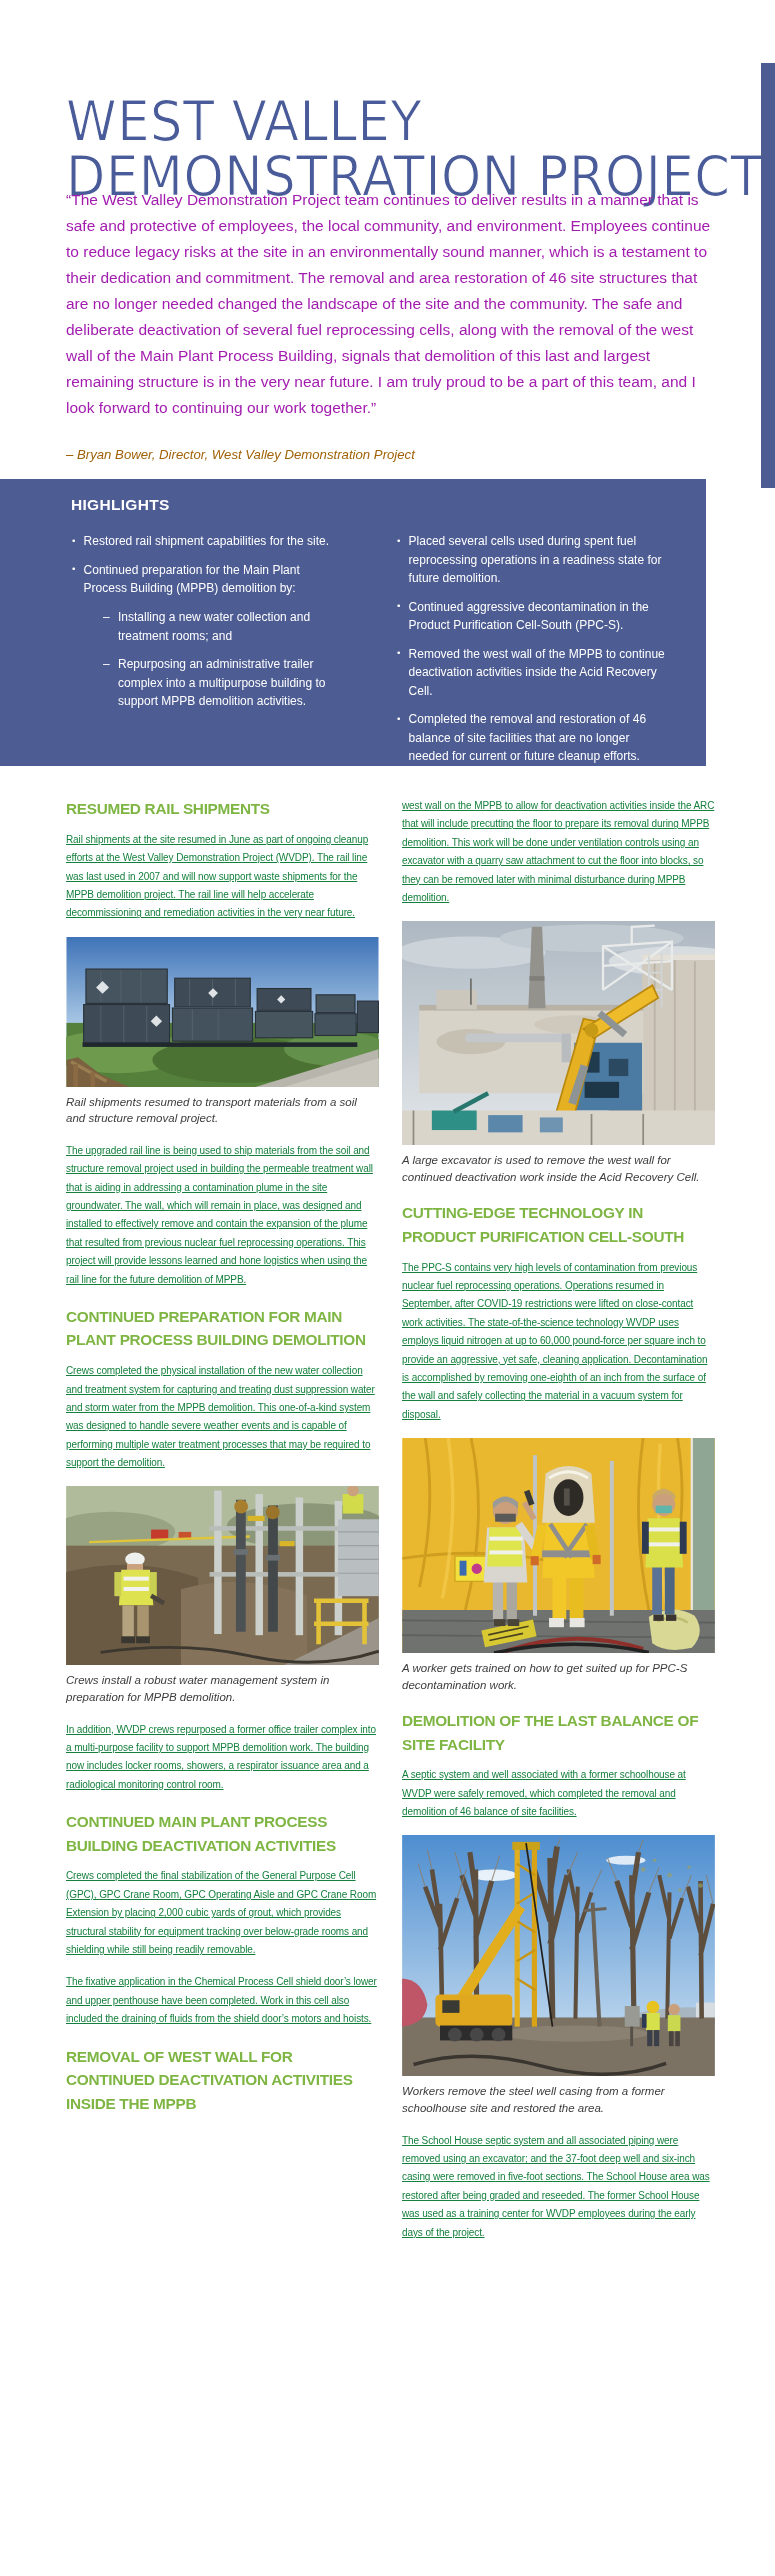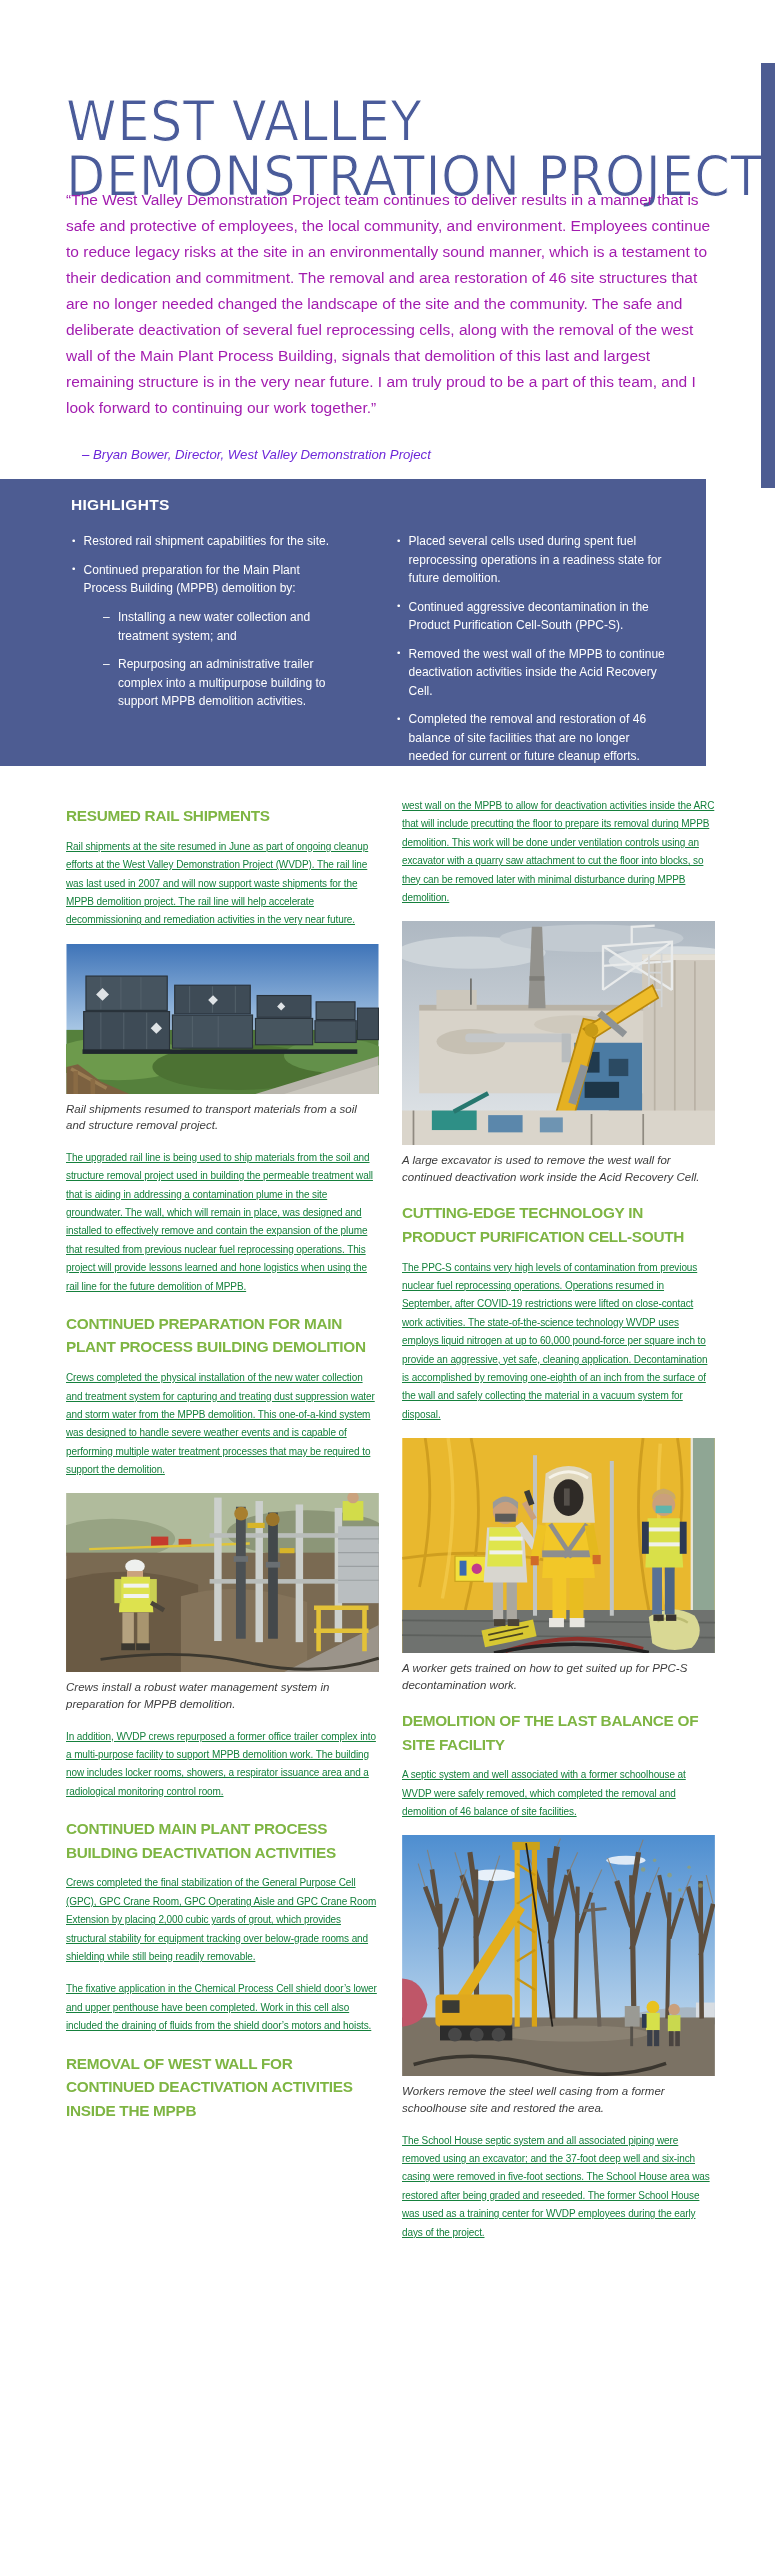--- a/index.html
+++ b/index.html
@@ -9,38 +9,38 @@
   
   .title{position:absolute;left:66px;top:57px;width:712px;
          font-family:"DejaVu Sans",sans-serif;font-weight:400;
          font-size:55px;line-height:55px;color:#4a5b9a;letter-spacing:0.6px;
          transform:scaleX(0.93);transform-origin:left top;
          -webkit-text-stroke:1.1px #ffffff;}
   .title span{display:block;white-space:nowrap;}
   .quote{position:absolute;left:66px;top:171px;width:654px;
          font-size:15.5px;line-height:26px;color:#a21caf;font-weight:400;}
   .attribution{position:absolute;left:66px;top:433px;width:517px;
-         font-size:13.2px;line-height:17px;color:#6d28d9;font-style:italic;margin-left:16px;}
+         font-size:13.2px;line-height:17px;color:#a16207;font-style:italic;}
   .side-bar{position:absolute;left:761px;top:63px;width:13.8px;height:425px;background:#4d5c92;}
 
   
   .highlights{position:absolute;left:0;top:479px;width:706px;height:287px;background:#4d5c92;
               box-sizing:border-box;padding:17px 17px 0 71px;color:#ffffff;overflow:hidden;}
   .hl-title{font-size:15.5px;font-weight:bold;letter-spacing:0.3px;margin:0 0 8px 0;}
   .hl-cols{display:flex;}
   .hl-col1{width:261px;margin-right:64px;flex:none;}
   .hl-col2{width:276px;flex:none;}
   .hl-item,.hl-sub{position:relative;font-size:12px;line-height:18.4px;margin-top:10.3px;padding-left:12.6px;}
   .hl-item::before{content:"\2022";position:absolute;left:1.1px;top:-0.6px;font-size:9.8px;}
   .hl-sub{margin-left:32px;padding-left:15px;}
   .hl-sub::before{content:"\2013";position:absolute;left:0;top:0;}
 
   
   .col{position:absolute;top:797px;width:313px;}
-  .col-left{left:66px;margin-top:7px;}
+  .col-left{left:66px;}
   .col-right{left:402px;}
   h3.sec{font-size:15.5px;line-height:23.5px;font-weight:bold;color:#7eb543;
          letter-spacing:-0.3px;margin:16px 0 10.3px 0;transform:scaleX(0.99);transform-origin:left top;}
   h3.sec:first-child{margin-top:0;}
   p.body{font-size:10px;line-height:18.4px;letter-spacing:-0.1px;margin:0 0 13.8px 0;color:#15803d;text-decoration:underline;}
   .photo{margin:2.3px 0 6.9px 0;width:313px;font-size:0;line-height:0;}
   .photo svg{display:block;}
   p.caption{font-size:11.5px;line-height:16.6px;font-style:italic;color:#3c3c3c;margin:0 0 15px 0;}
 </style>
 </head>
@@ -55,21 +55,21 @@
   <p class="quote">“The West Valley Demonstration Project team continues to deliver results in a manner that is safe and protective of employees, the local community, and environment. Employees continue to reduce legacy risks at the site in an environmentally sound manner, which is a testament to their dedication and commitment. The removal and area restoration of 46 site structures that are no longer needed changed the landscape of the site and the community. The safe and deliberate deactivation of several fuel reprocessing cells, along with the removal of the west wall of the Main Plant Process Building, signals that demolition of this last and largest remaining structure is in the very near future. I am truly proud to be a part of this team, and I look forward to continuing our work together.”</p>
   <p class="attribution">– Bryan Bower, Director, West Valley Demonstration Project</p>
   <div class="side-bar"></div>
 
   <section class="highlights">
     <h2 class="hl-title">HIGHLIGHTS</h2>
     <div class="hl-cols">
       <div class="hl-col1">
         <div class="hl-item">Restored rail shipment capabilities for the site.</div>
         <div class="hl-item">Continued preparation for the Main Plant Process Building (MPPB) demolition by:</div>
-        <div class="hl-sub">Installing a new water collection and treatment system; and</div>
+        <div class="hl-sub">Installing a new water collection and treatment rooms; and</div>
         <div class="hl-sub">Repurposing an administrative trailer complex into a multipurpose building to support MPPB demolition activities.</div>
       </div>
       <div class="hl-col2">
         <div class="hl-item">Placed several cells used during spent fuel reprocessing operations in a readiness state for future demolition.</div>
         <div class="hl-item">Continued aggressive decontamination in the Product Purification Cell-South (PPC-S).</div>
         <div class="hl-item">Removed the west wall of the MPPB to continue deactivation activities inside the Acid Recovery Cell.</div>
         <div class="hl-item">Completed the removal and restoration of 46 balance of site facilities that are no longer needed for current or future cleanup efforts.</div>
       </div>
     </div>
   </section>

